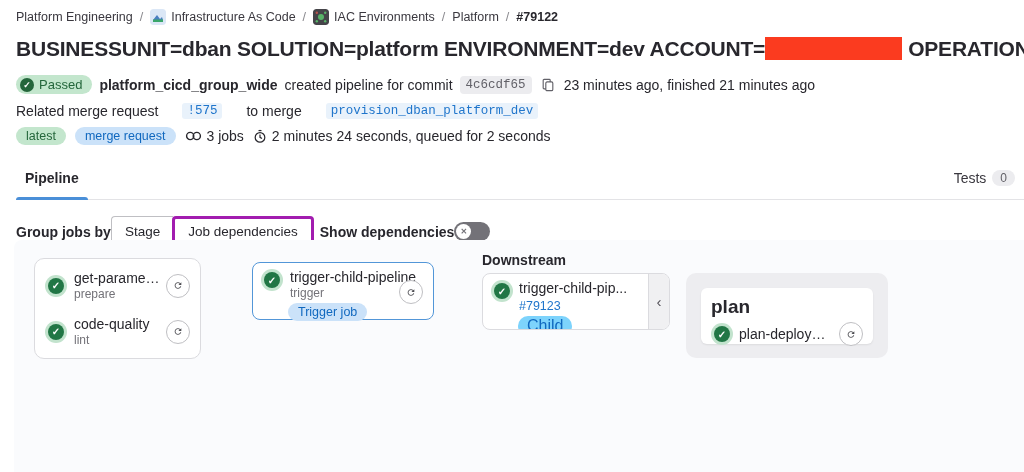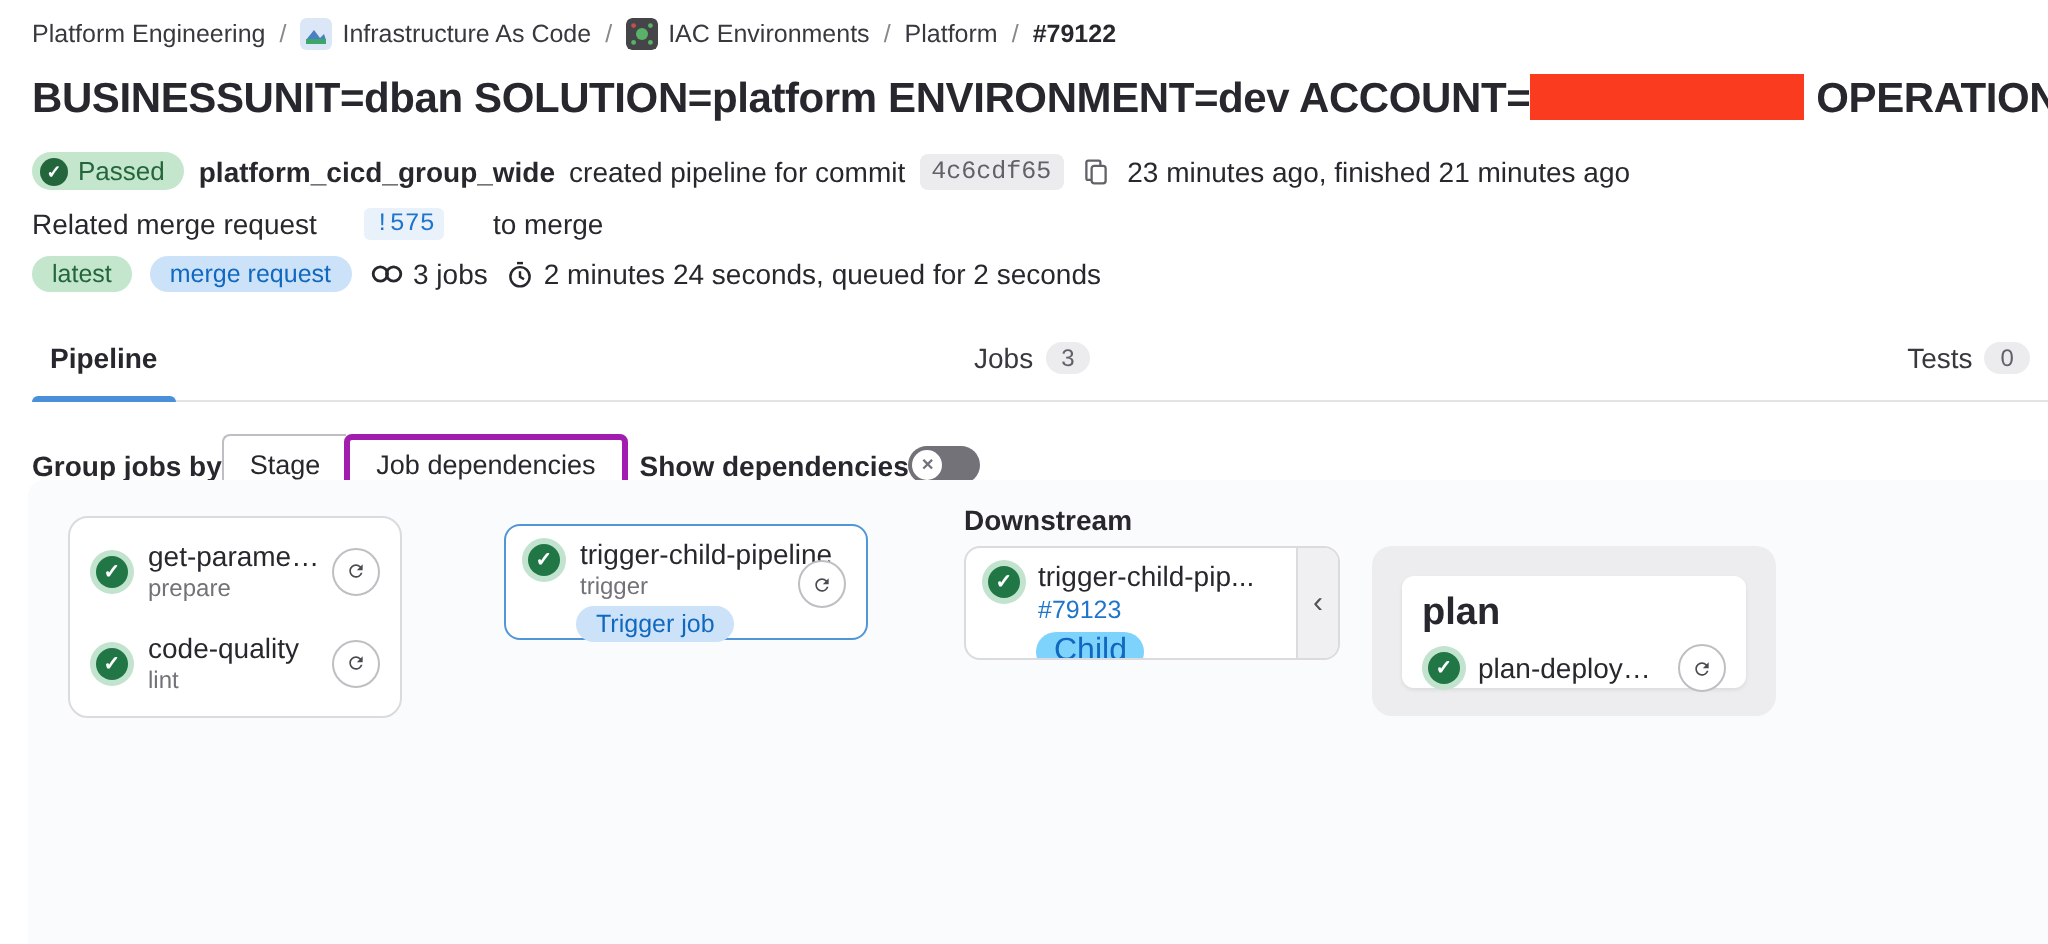--- a/index.html
+++ b/index.html
@@ -144,20 +144,21 @@
           <path d="M10.5 4.5v-2a1 1 0 0 0-1-1h-6a1 1 0 0 0-1 1v9a1 1 0 0 0 1 1h2"></path>
         </svg>
     </button>
     <span>23 minutes ago, finished 21 minutes ago</span>
   </div>
 
   <div class="related-row">
     <span>Related merge request</span>
     <a href="#" class="link-chip">!575</a>
     <span>to merge</span>
+    <a href="#" class="link-chip">provision_dban_platform_dev</a>
   </div>
 
   <div class="meta-row">
     <span class="pill-green">latest</span>
     <span class="pill-blue">merge request</span>
     <span class="meta-item">
       <svg width="17" height="14" viewBox="0 0 18 14" fill="none" stroke="#28272d" stroke-width="1.5">
           <circle cx="5.5" cy="7" r="3.8"></circle>
           <circle cx="12.5" cy="7" r="3.8"></circle>
         </svg>
@@ -169,24 +170,20 @@
           <path d="M8 5.8V9l2.3 1.4"></path>
           <path d="M6.3 1.2h3.4"></path>
         </svg>
       <span>2 minutes 24 seconds, queued for 2 seconds</span>
     </span>
   </div>
 
   <div class="tabs">
     <button class="tab active">
         <span>Pipeline</span>
-      </button>
-    <button class="tab">
-        <span>Jobs</span>
-        <span class="count-pill">3</span>
       </button>
     <button class="tab">
         <span>Tests</span>
         <span class="count-pill">0</span>
       </button>
   </div>
 
   <div class="controls">
     <span class="controls-label">Group jobs by</span>
     <span class="segment">

